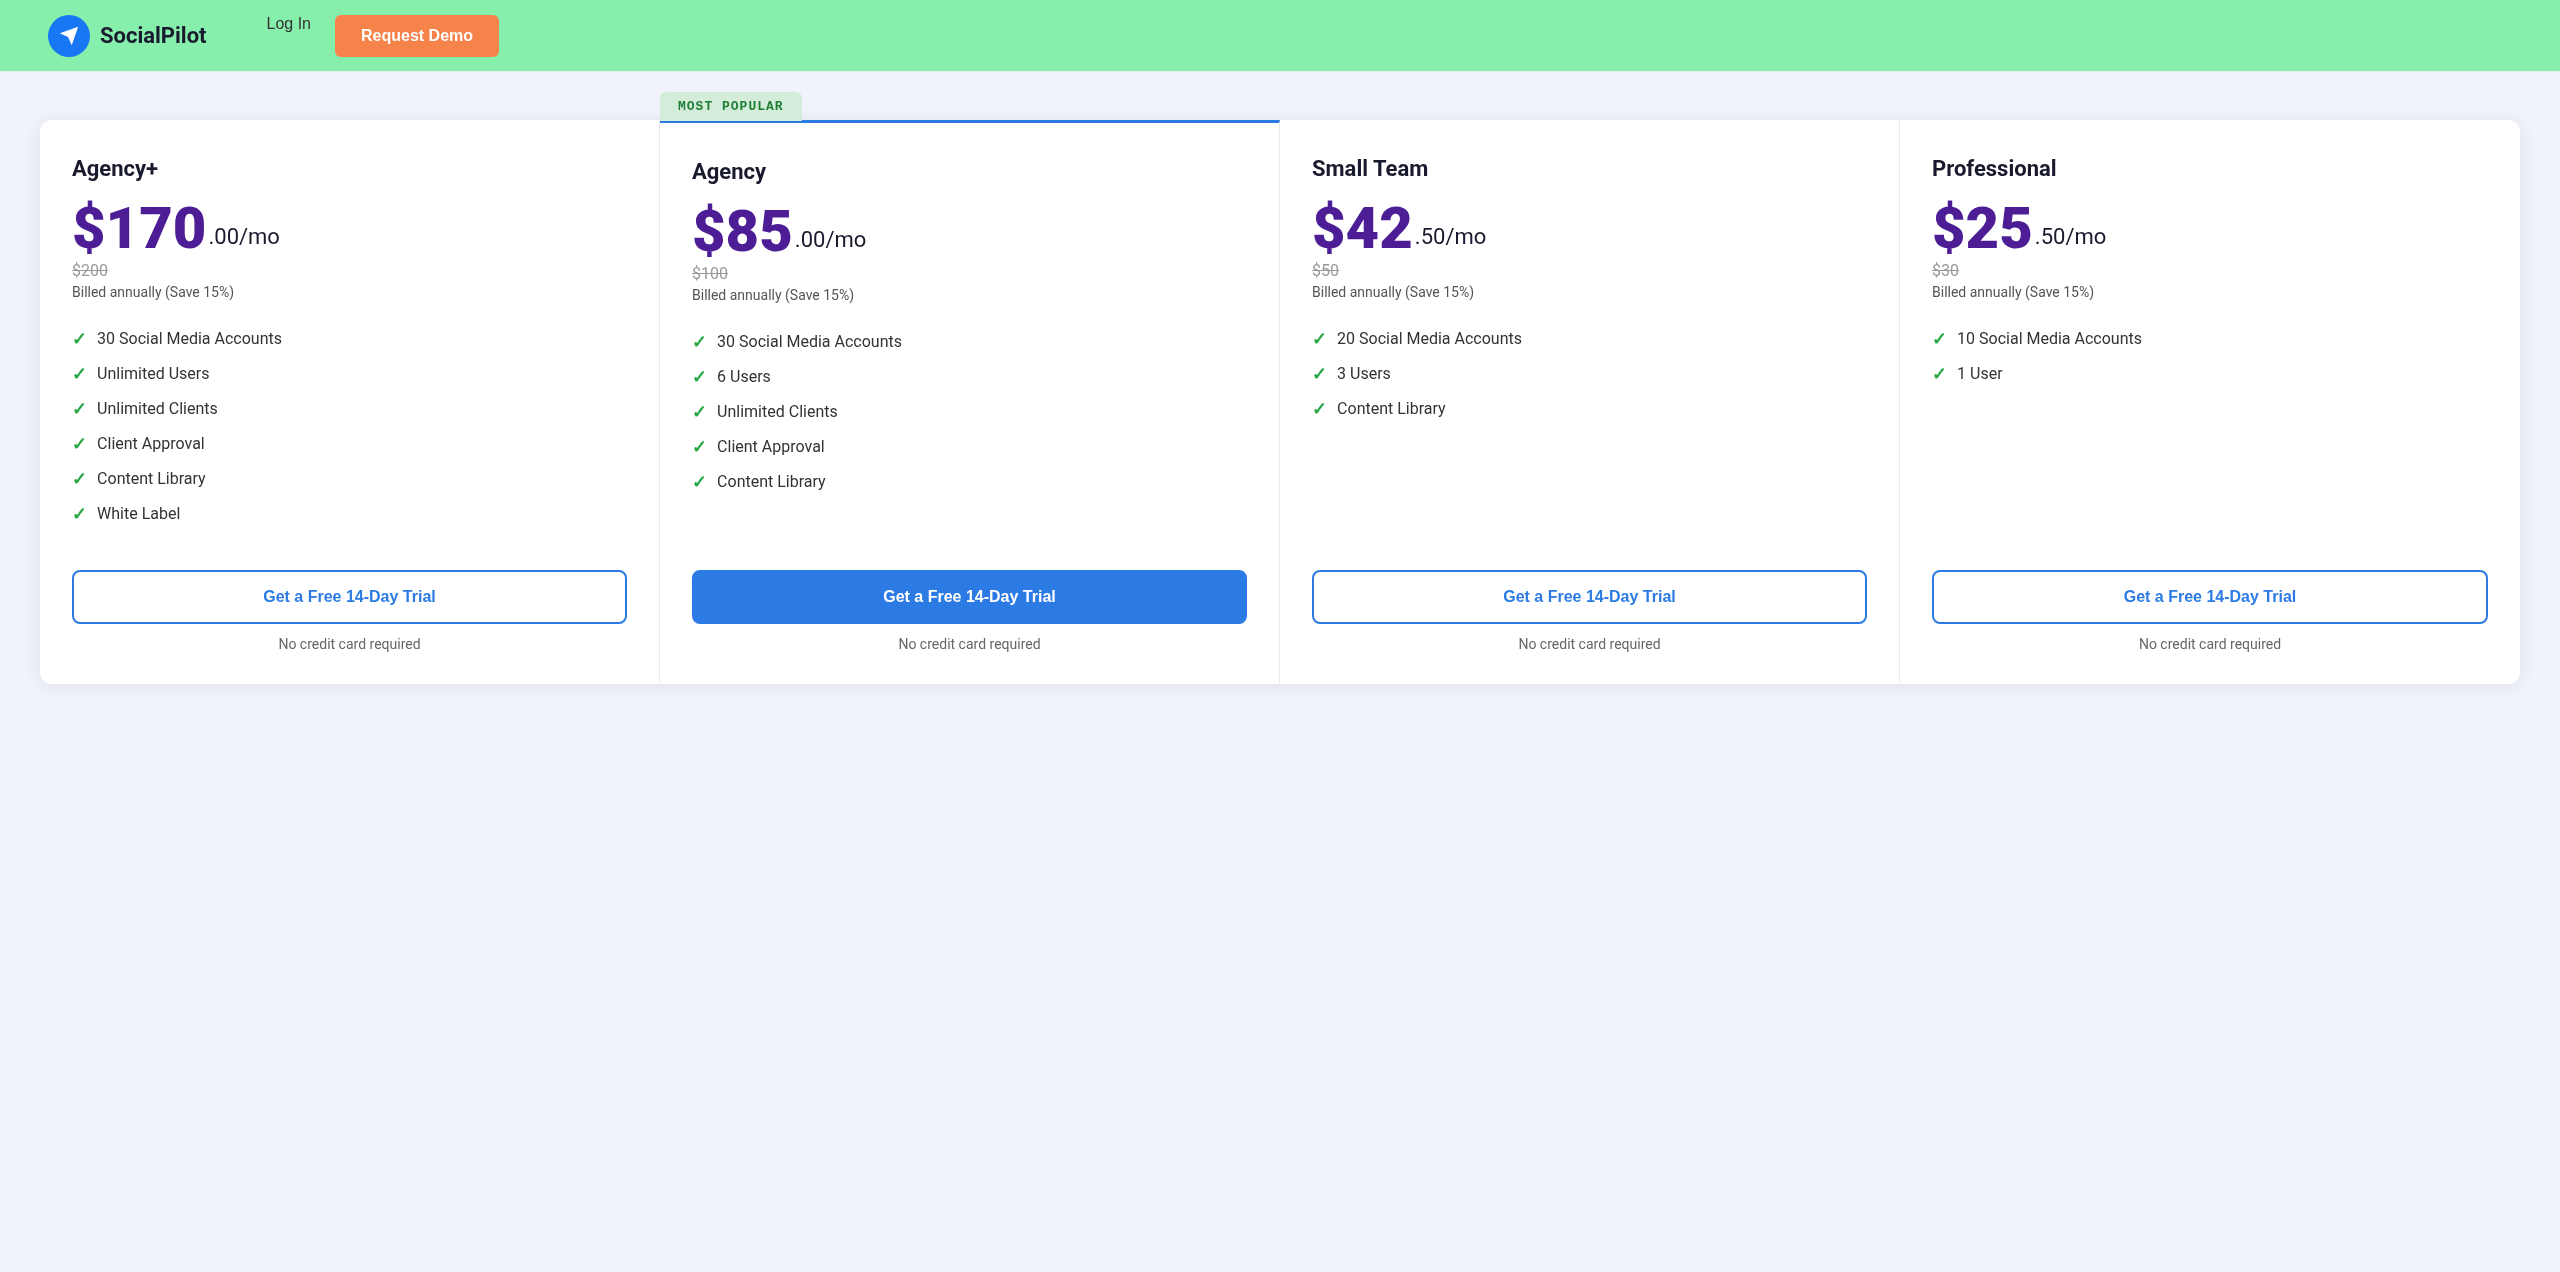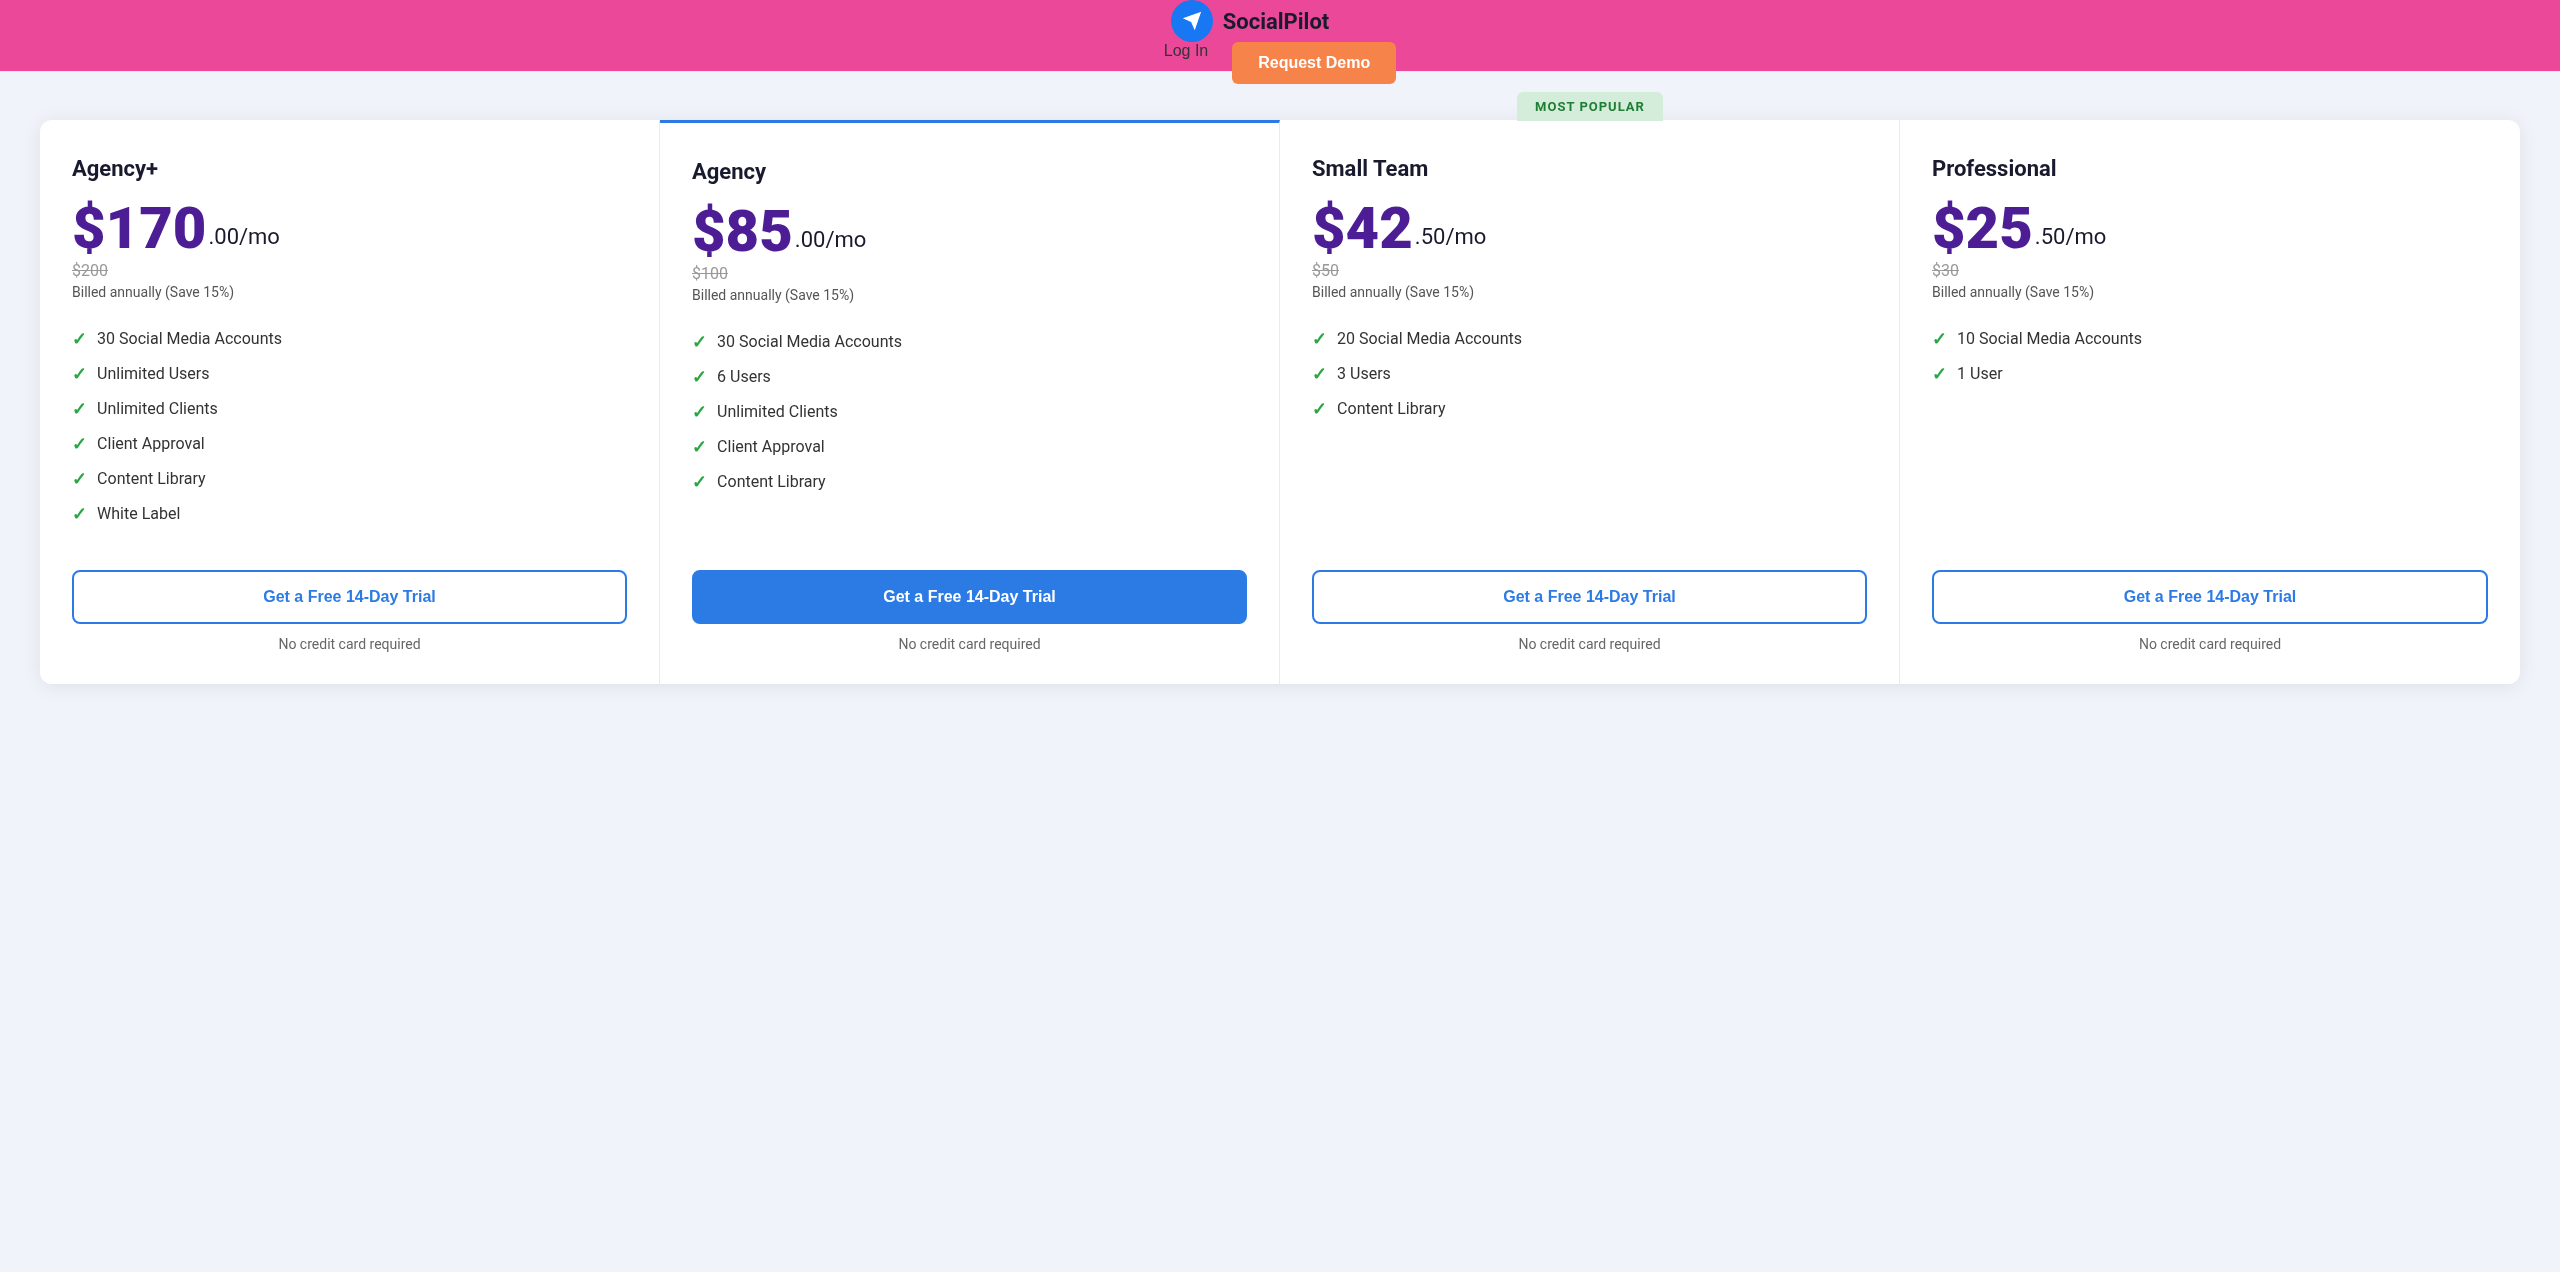--- a/index.html
+++ b/index.html
@@ -1,26 +1,25 @@
 <!DOCTYPE html>
 <html><head>
   <meta charset="utf-8">
   <style>
     * { box-sizing: border-box; margin: 0; padding: 0; }
     body { font-family: -apple-system, BlinkMacSystemFont, 'Segoe UI', Roboto, sans-serif; background: #f0f4fa; }
 
     
     .navbar {
-      background: #ec4899;
+      background: #86efac;
       border-bottom: 1px solid #e8eaf0;
       display: flex;
       align-items: center;
       padding: 0 48px;
       height: 72px;
-      flex-direction: column;
     }
     .logo-area {
       display: flex;
       align-items: center;
       gap: 10px;
       margin-right: 60px;
     }
     .logo-icon {
       width: 42px;
       height: 42px;
@@ -73,23 +72,24 @@
 
     
     .main-content {
       padding: 20px 40px 60px;
       background: #f0f4fa;
     }
 
     
     .most-popular-wrapper {
       display: flex;
-      justify-content: center;
+      justify-content: flex-start;
       margin-bottom: -1px;
       padding-left: calc(25% + 0px);
+      font-family: Liberation Mono, monospace;
     }
     .most-popular-badge {
       background: #d4edda;
       color: #1e7e34;
       font-size: 13px;
       font-weight: 700;
       letter-spacing: 1px;
       padding: 7px 18px;
       border-radius: 6px 6px 0 0;
       text-transform: uppercase;

